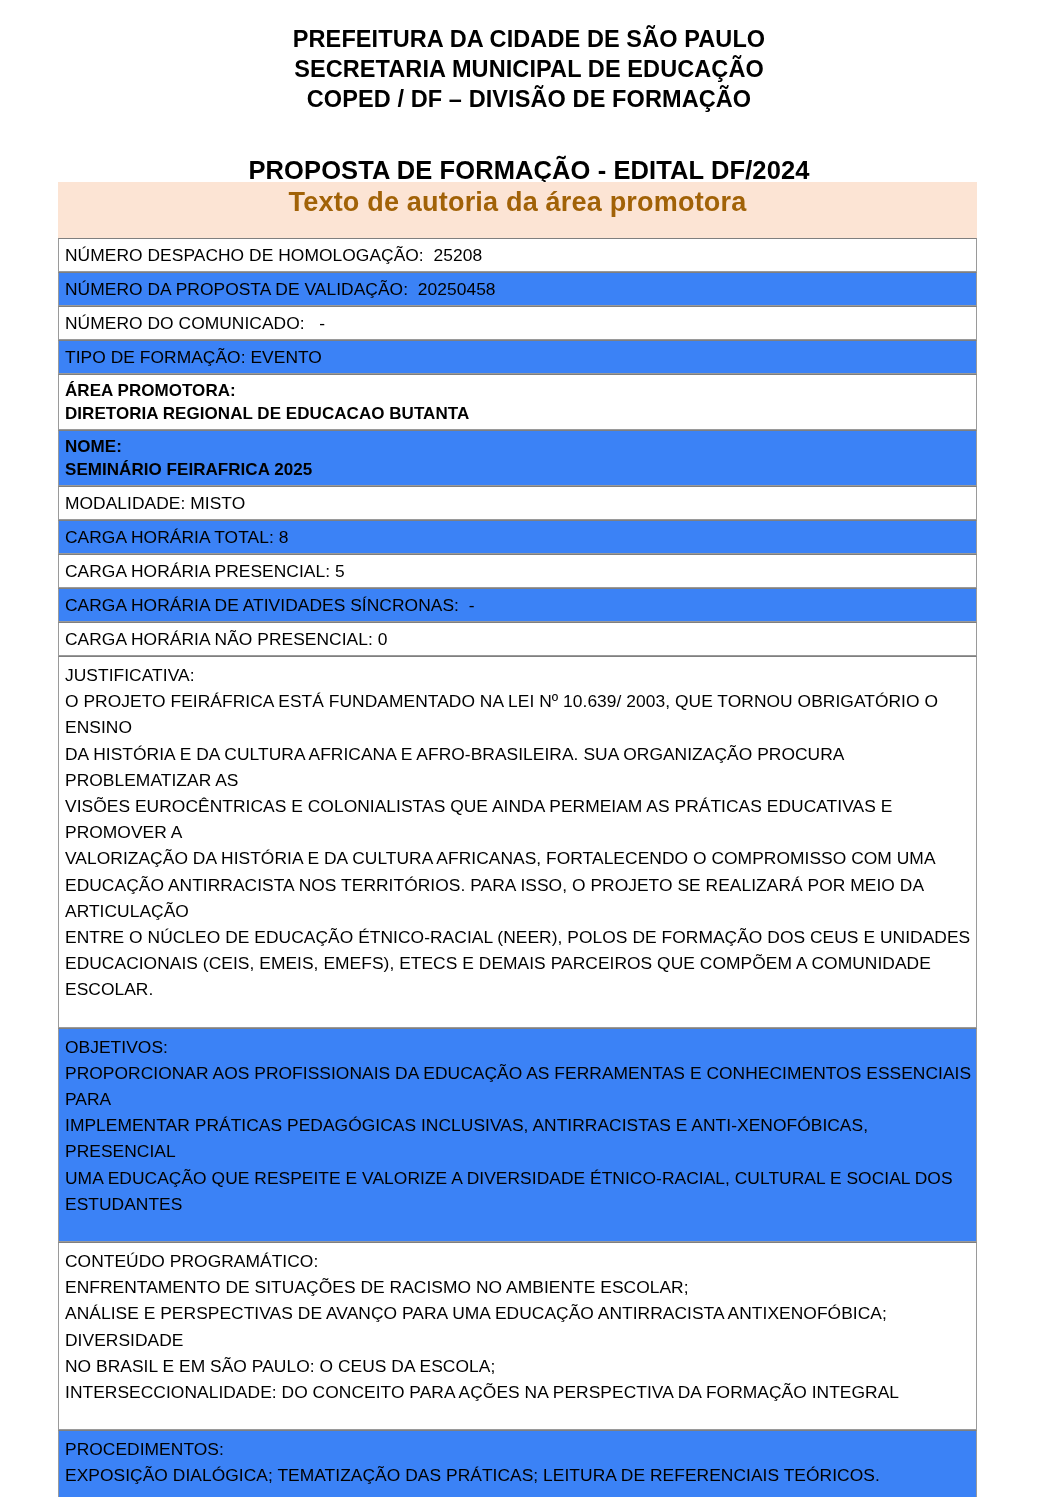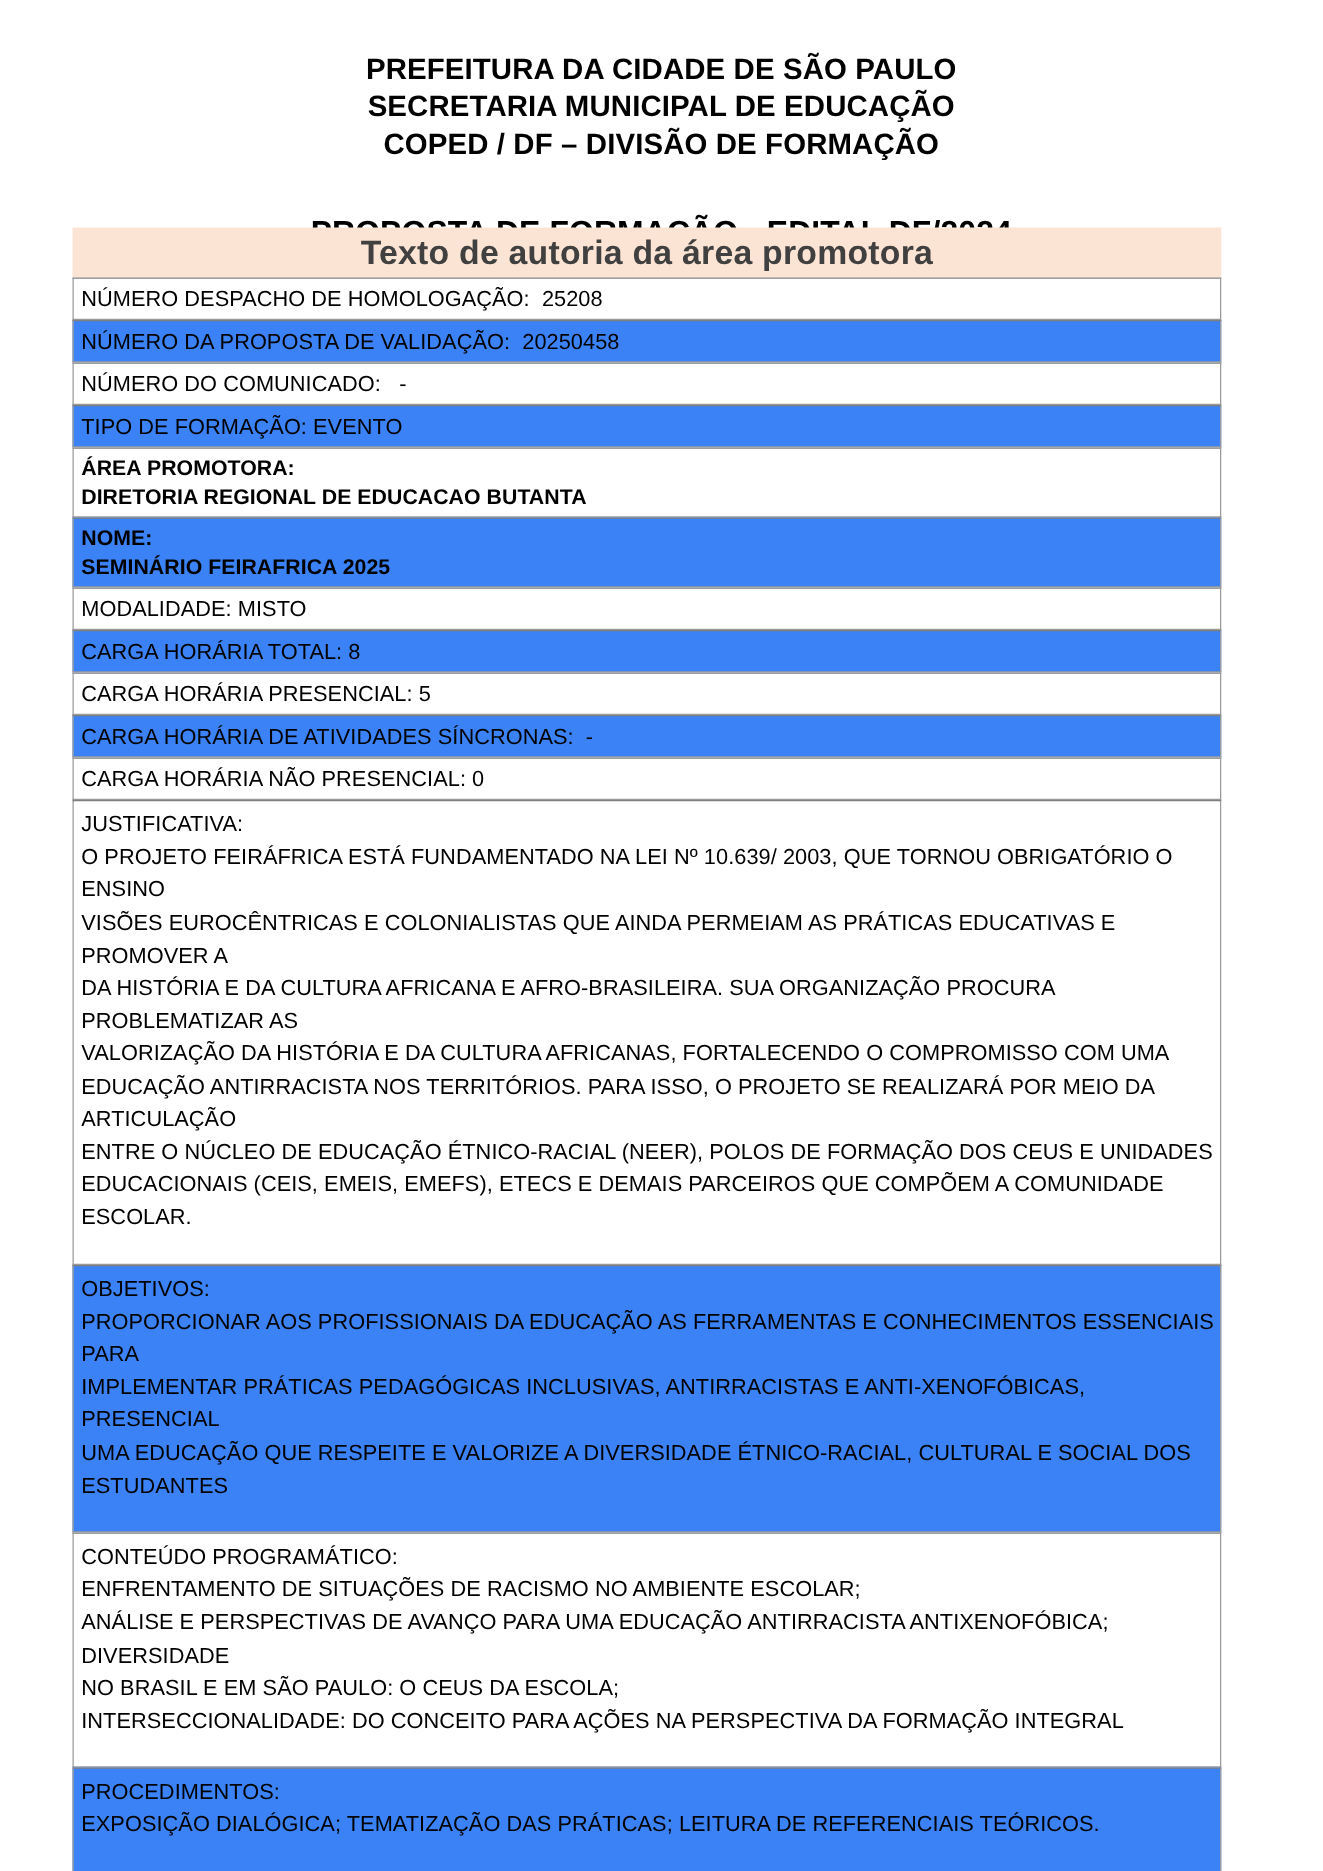--- a/index.html
+++ b/index.html
@@ -20,21 +20,21 @@
   .page {
     width: 1058px;
     height: 1497px;
     position: relative;
     background: #ffffff;
     box-sizing: border-box;
   }
 
   
   .doc-header {
-    padding-top: 40px;
+    padding-top: 24px;
     text-align: center;
   }
   .doc-header .hline {
     font-weight: bold;
     font-size: 23.5px;
     line-height: 30px;
     letter-spacing: 0.1px;
     white-space: nowrap;
   }
   .doc-header .hline-main {
@@ -50,25 +50,25 @@
   .sheet {
     position: absolute;
     left: 58px;
     top: 182px;
     width: 919px;
   }
 
   .banner {
     background: #fce4d4;
     text-align: center;
-    color: #404040;
+    color: #a16207;
     font-weight: bold;
     font-size: 27px;
     line-height: 40px;
-    height: 40px;
+    height: 56px;
     letter-spacing: 0.2px;
     overflow: hidden;
   }
 
   .row {
     border: 1px solid #9a9a9a;
     border-top: 1px solid #7f7f7f;
     background: #ffffff;
     padding: 4px 3px 4px 6px;
     box-sizing: border-box;
@@ -162,22 +162,22 @@
     </div>
 
     <div class="row">
       <div class="line">CARGA HORÁRIA NÃO PRESENCIAL: 0</div>
     </div>
 
 
     <div class="row block tall">
       <div class="line">JUSTIFICATIVA:</div>
       <div class="line">O PROJETO FEIRÁFRICA ESTÁ FUNDAMENTADO NA LEI Nº 10.639/ 2003, QUE TORNOU OBRIGATÓRIO O ENSINO</div>
+      <div class="line">DA HISTÓRIA E DA CULTURA AFRICANA E AFRO-BRASILEIRA. SUA ORGANIZAÇÃO PROCURA PROBLEMATIZAR AS</div>
       <div class="line">VISÕES EUROCÊNTRICAS E COLONIALISTAS QUE AINDA PERMEIAM AS PRÁTICAS EDUCATIVAS E PROMOVER A</div>
-      <div class="line">DA HISTÓRIA E DA CULTURA AFRICANA E AFRO-BRASILEIRA. SUA ORGANIZAÇÃO PROCURA PROBLEMATIZAR AS</div>
       <div class="line">VALORIZAÇÃO DA HISTÓRIA E DA CULTURA AFRICANAS, FORTALECENDO O COMPROMISSO COM UMA</div>
       <div class="line">EDUCAÇÃO ANTIRRACISTA NOS TERRITÓRIOS. PARA ISSO, O PROJETO SE REALIZARÁ POR MEIO DA ARTICULAÇÃO</div>
       <div class="line">ENTRE O NÚCLEO DE EDUCAÇÃO ÉTNICO-RACIAL (NEER), POLOS DE FORMAÇÃO DOS CEUS E UNIDADES</div>
       <div class="line">EDUCACIONAIS (CEIS, EMEIS, EMEFS), ETECS E DEMAIS PARCEIROS QUE COMPÕEM A COMUNIDADE ESCOLAR.</div>
     </div>
 
     <div class="row peach block tall">
       <div class="line">OBJETIVOS:</div>
       <div class="line">PROPORCIONAR AOS PROFISSIONAIS DA EDUCAÇÃO AS FERRAMENTAS E CONHECIMENTOS ESSENCIAIS PARA</div>
       <div class="line">IMPLEMENTAR PRÁTICAS PEDAGÓGICAS INCLUSIVAS, ANTIRRACISTAS E ANTI-XENOFÓBICAS, PRESENCIAL</div>

